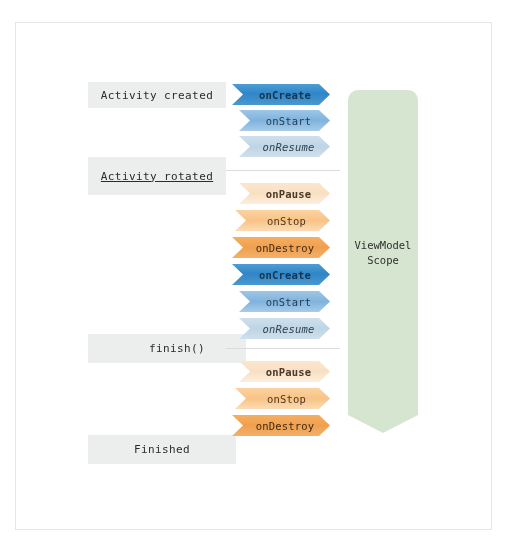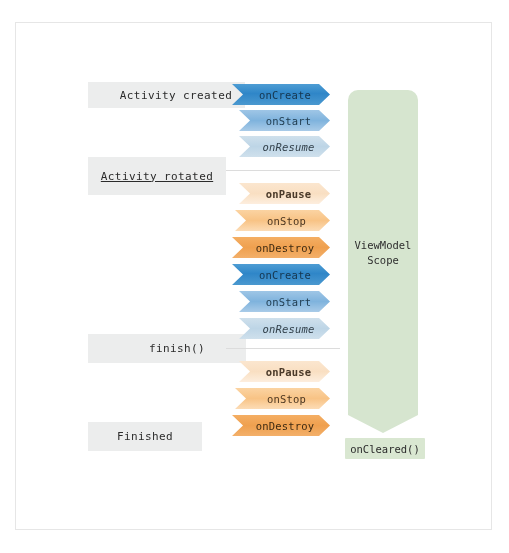--- a/index.html
+++ b/index.html
@@ -70,20 +70,21 @@
     letter-spacing: 0.2px;
     white-space: nowrap;
     -webkit-clip-path: polygon(0% 0%, calc(100% - 11px) 0%, 100% 50%, calc(100% - 11px) 100%, 0% 100%, 11px 50%);
     clip-path: polygon(0% 0%, calc(100% - 11px) 0%, 100% 50%, calc(100% - 11px) 100%, 0% 100%, 11px 50%);
     padding-left: 8px;
     box-sizing: border-box;
   }
   .chev.blue-strong {
     background: linear-gradient(180deg, #4e9dd4 0%, #2f86c8 45%, #4a98cf 100%);
     color: #15354d;
+    font-weight: bold;
   }
   .chev.blue-mid {
     background: linear-gradient(180deg, #9fc6e6 0%, #7fb3dd 50%, #a9cbe8 100%);
     color: #1f3a4d;
   }
   .chev.blue-light {
     background: linear-gradient(180deg, #cfe0ec 0%, #bdd5e6 50%, #cfe0ec 100%);
     color: #33414b;
     font-style: italic;
   }
@@ -156,24 +157,24 @@
   }
 </style>
 </head>
 <body>
 
 <div id="frame"></div>
 
 <div id="stage">
 
   <div id="state-labels">
-      <div class="state-label" style="left: 88px; top: 82px; width: 138px; height: 26px; padding-left: 19px;">Activity created</div>
+      <div class="state-label" style="left: 88px; top: 82px; width: 138px; height: 26px;">Activity created</div>
       <div class="state-label" style="left: 88px; top: 157px; width: 138px; height: 38px; text-decoration: underline;">Activity rotated</div>
       <div class="state-label" style="left: 88px; top: 334px; width: 138px; height: 29px; padding-left: 20px;">finish()</div>
-      <div class="state-label" style="left: 88px; top: 422px; width: 114px; height: 29px;">Finished</div>
+      <div class="state-label" style="left: 88px; top: 435px; width: 148px; height: 29px;">Finished</div>
     </div>
   <div id="rules">
       <div class="rule" style="left: 226px; top: 170px; width: 114px;"></div>
       <div class="rule" style="left: 226px; top: 348px; width: 114px;"></div>
     </div>
   <div id="callbacks">
       <div class="chev blue-strong" style="left: 232px; top: 84px; width: 98px;">onCreate</div>
       <div class="chev blue-mid" style="left: 239px; top: 110px; width: 91px;">onStart</div>
       <div class="chev blue-light" style="left: 239px; top: 136px; width: 91px;">onResume</div>
       <div class="chev orange-light" style="left: 239px; top: 183px; width: 91px;">onPause</div>
@@ -185,15 +186,14 @@
       <div class="chev orange-light" style="left: 239px; top: 361px; width: 91px;">onPause</div>
       <div class="chev orange-mid" style="left: 235px; top: 388px; width: 95px;">onStop</div>
       <div class="chev orange-strong" style="left: 232px; top: 415px; width: 98px;">onDestroy</div>
     </div>
 
   <div id="vm-scope">
     <div id="vm-scope-label">ViewModel
 Scope</div>
   </div>
 
-  <div id="on-cleared">onCleared()</div>
 
 </div>
 
 </body></html>

